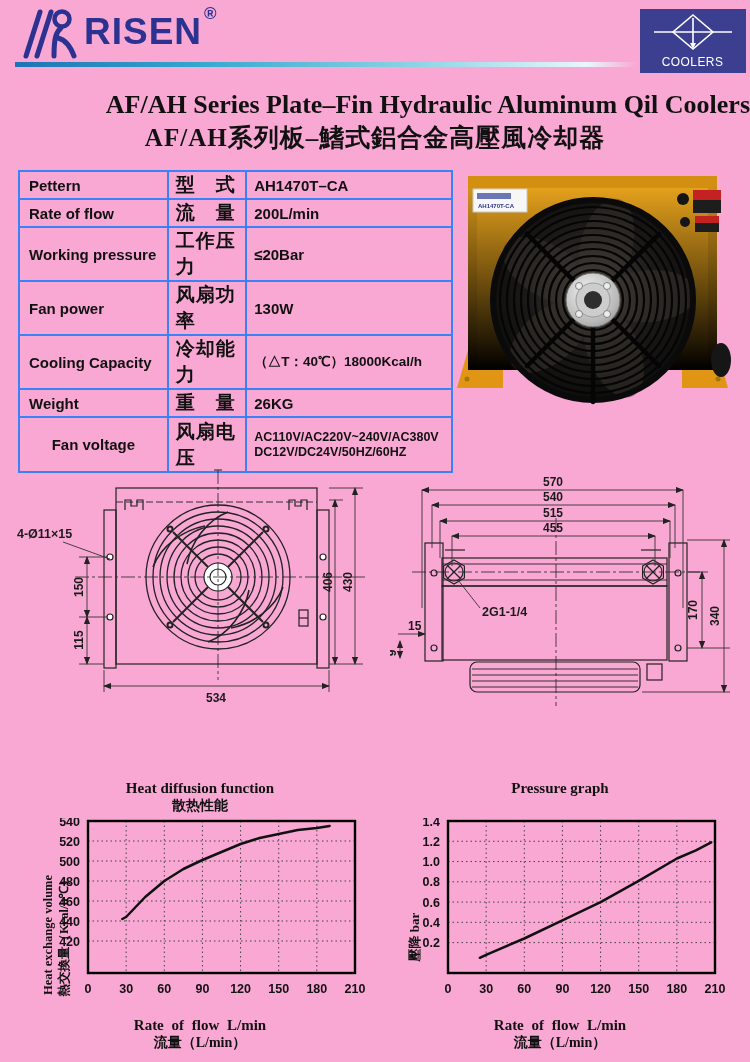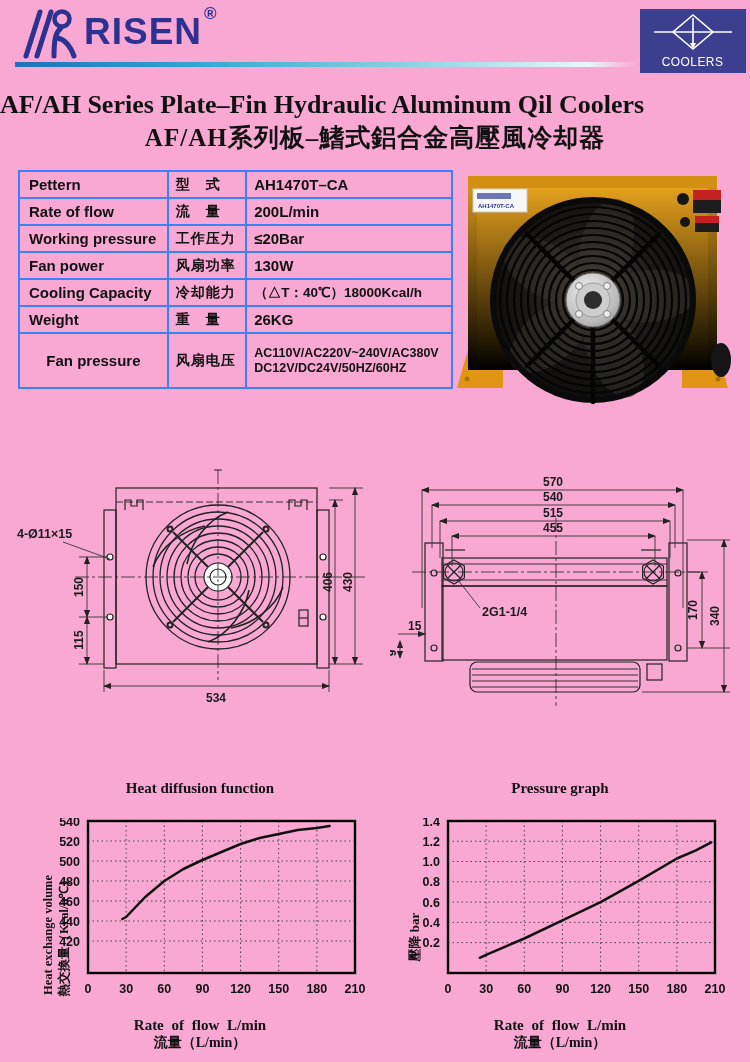--- a/index.html
+++ b/index.html
@@ -12,30 +12,30 @@
                 color:#2b3290; font-size:37px; letter-spacing:1px; line-height:52px; }
   .reg-mark { color:#2b3290; font-size:17px; font-weight:bold; position:relative; top:-2px; left:2px; }
   .divider { position:absolute; left:15px; top:62px; width:622px; height:5px;
              background:linear-gradient(90deg,#1e73b4 0%,#35a8cf 30%,#8fd4e6 65%,#e8f7fb 92%,rgba(255,255,255,0) 100%); }
   .badge { position:absolute; left:640px; top:9px; width:106px; height:64px; background:#3c3f90;
            display:flex; flex-direction:column; align-items:center; justify-content:flex-end; padding-bottom:4px; }
   .badge-label { color:#fff; font-size:13px; letter-spacing:0.5px; font-family:"Liberation Sans", sans-serif; transform:scaleX(0.92); }
   .badge-icon { position:absolute; top:3px; left:0; }
 
   
-  .title-en { position:absolute; left:0; top:90px; width:100%; text-align:left;
+  .title-en { position:absolute; left:0; top:90px; width:100%; text-align:right;
               font-family:"Liberation Serif", serif; font-weight:bold; font-size:26px; color:#111; }
   .title-zh { position:absolute; left:0; top:121px; width:100%; text-align:center;
               font-family:"Liberation Serif", serif; font-weight:bold; font-size:25px; color:#111; letter-spacing:1px; }
 
   
   .spec { position:absolute; left:18px; top:170px; width:435px; border-collapse:collapse; }
   .spec td { border:2px solid #3b82f6; color:#111; font-weight:bold; vertical-align:middle; }
   .spec td.c1 { width:150px; font-size:15px; padding-left:9px; }
-  .spec td.c2 { width:79px;  font-size:14px; padding-left:7px; letter-spacing:1px; }
+  .spec td.c2 { width:79px;  font-size:19px; padding-left:7px; letter-spacing:1px; }
   .spec td.c3 { width:206px; font-size:15px; padding-left:7px; }
   .spec tr    { height:27px; }
   .spec tr.tall { height:55px; }
   .spec td.center { text-align:center; padding-left:0; }
   .spec td.small { font-size:12.5px; line-height:15px; white-space:pre-line; }
   .spec td.mid   { font-size:13.5px; }
 
   
   .photo { position:absolute; left:453px; top:164px; width:297px; height:252px; }
 
@@ -120,21 +120,21 @@
       <td class="c1">Cooling Capacity</td>
       <td class="c2">冷却能力</td>
       <td class="c3 mid">（△T：40℃）18000Kcal/h</td>
     </tr>
     <tr>
       <td class="c1">Weight</td>
       <td class="c2">重　量</td>
       <td class="c3">26KG</td>
     </tr>
     <tr class="tall">
-      <td class="c1 center">Fan pressure</td>
+      <td class="c1 center">Fan voltage</td>
       <td class="c2">风扇电压</td>
       <td class="c3 small">AC110V/AC220V~240V/AC380V
 DC12V/DC24V/50HZ/60HZ</td>
     </tr>
   </tbody>
     </table>
 
   <svg class="photo" viewBox="0 0 297 252">
     <defs>
       <linearGradient id="ygrad" x1="0" y1="0" x2="0" y2="1">
@@ -373,20 +373,21 @@
       <text class="tdim" x="18" y="172">15</text>
       <text class="tdim" x="6" y="195" transform="rotate(-90 6 195)" text-anchor="middle">9</text>
       <text class="tdim" x="307" y="152" transform="rotate(-90 307 152)" text-anchor="middle">170</text>
       <text class="tdim" x="329" y="158" transform="rotate(-90 329 158)" text-anchor="middle">340</text>
     </g>
   </svg>
 
   <div class="chart left">
     <div class="chart-title">
       <div>Heat diffusion function</div>
+      <div class="zh">散热性能</div>
     </div>
     <div class="chart-body">
       <div class="ylabel two">
         <div>Heat exchange volume</div>
         <div>熱交換量（Kcal/h℃）</div>
       </div>
       <svg width="350" height="188">
           <line x1="101.14285714285714" y1="3" x2="101.14285714285714" y2="155" stroke="#444" stroke-width="1" stroke-dasharray="1.5 3"></line>
           <line x1="139.28571428571428" y1="3" x2="139.28571428571428" y2="155" stroke="#444" stroke-width="1" stroke-dasharray="1.5 3"></line>
           <line x1="177.42857142857142" y1="3" x2="177.42857142857142" y2="155" stroke="#444" stroke-width="1" stroke-dasharray="1.5 3"></line>

